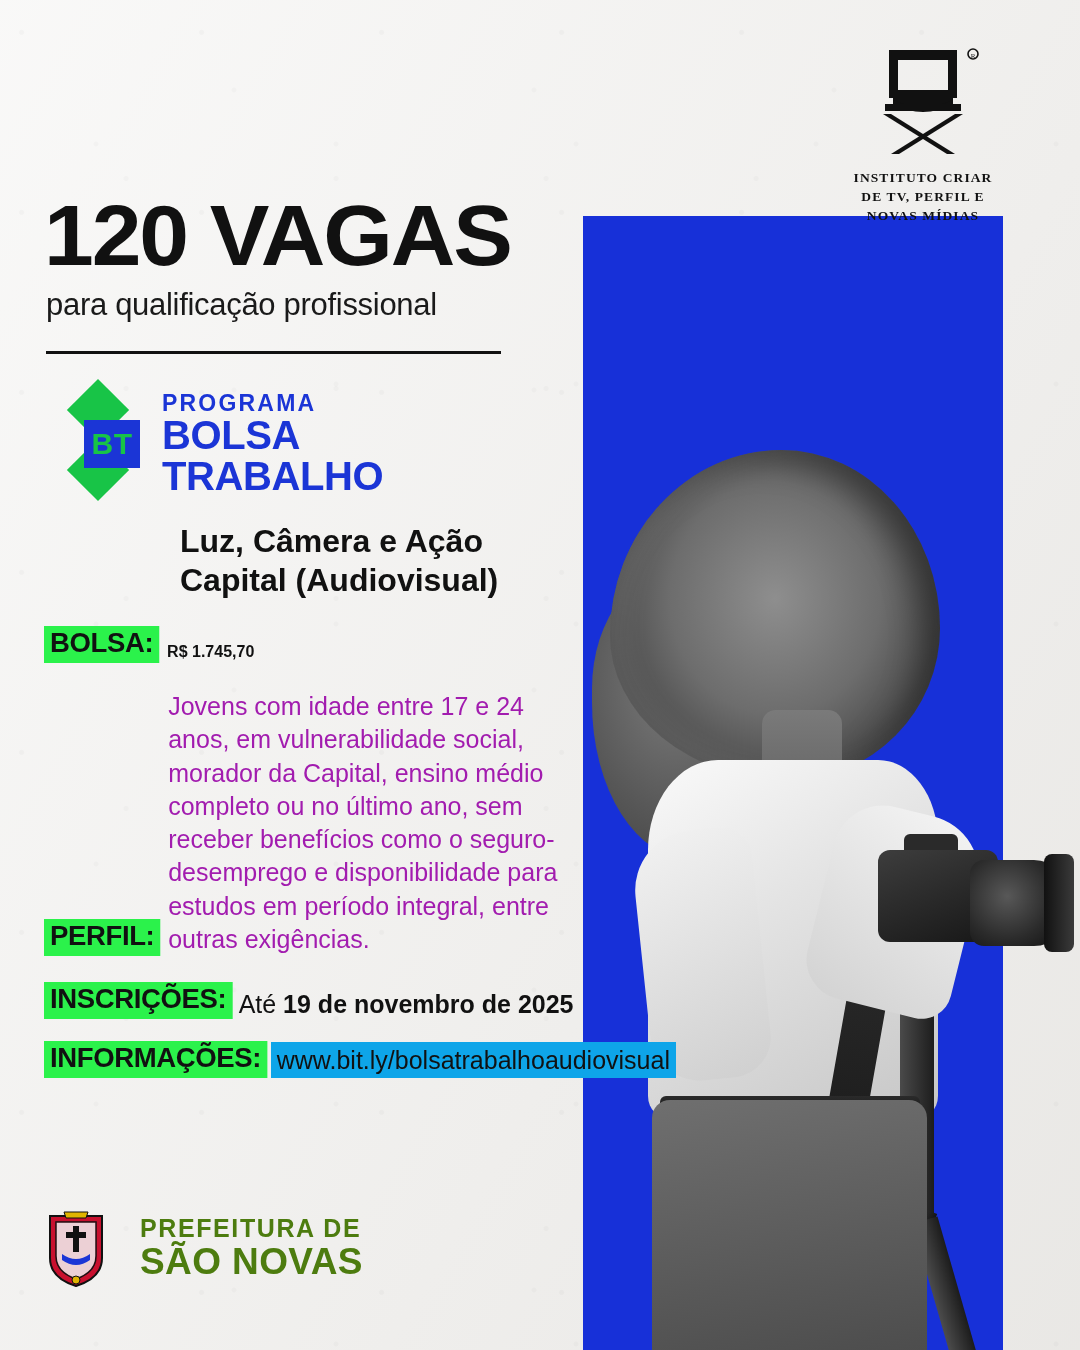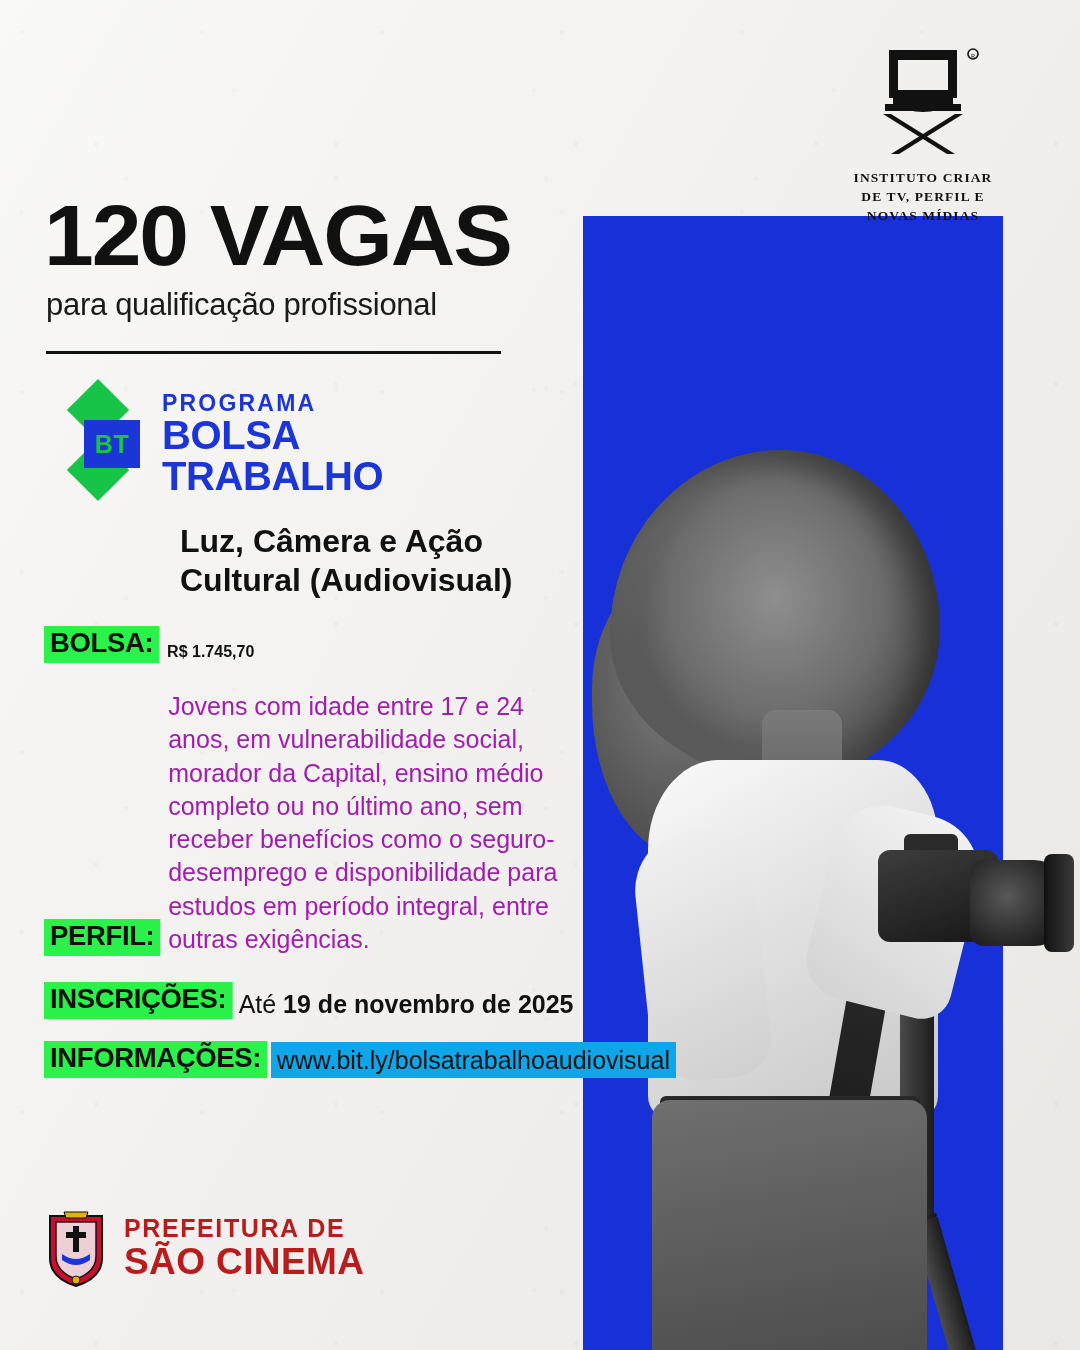--- a/index.html
+++ b/index.html
@@ -237,21 +237,21 @@
     width: 56px;
     height: 48px;
     background: #1b35d6;
     display: flex;
     align-items: center;
     justify-content: center;
   }
   .bt-square span {
     color: #18c447;
     font-weight: bold;
-    font-size: 25px;
+    font-size: 30px;
     letter-spacing: 0.5px;
   }
   .bt-words { margin-left: 14px; }
   .bt-programa {
     color: #1b35d6;
     font-weight: bold;
     font-size: 23px;
     letter-spacing: 2.2px;
     line-height: 1;
   }
@@ -319,21 +319,21 @@
   
   .prefeitura {
     position: absolute;
     left: 44px;
     bottom: 62px;
     display: flex;
     align-items: center;
     z-index: 6;
   }
   .brasao { width: 64px; height: 78px; flex: 0 0 auto; }
-  .pref-words { margin-left: 16px; color: #b91c1c; }
+  .pref-words { margin-left: 32px; color: #4d7c0f; }
   .pref-top {
     font-size: 25px;
     font-weight: bold;
     letter-spacing: 1.6px;
     line-height: 1;
   }
   .pref-bottom {
     font-size: 37px;
     font-weight: bold;
     letter-spacing: 0.4px;
@@ -407,21 +407,21 @@
       </div>
       <div class="bt-words">
         <div class="bt-programa">PROGRAMA</div>
         <div class="bt-bolsa">BOLSA</div>
         <div class="bt-trabalho">TRABALHO</div>
       </div>
     </div>
 
     <div class="course">
       <div>Luz, Câmera e Ação</div>
-      <div>Cultural (Audiovisual)</div>
+      <div>Capital (Audiovisual)</div>
     </div>
 
     <div class="row">
       <div class="hl">BOLSA:</div>
       <div class="row-value bold">R$ 1.745,70</div>
     </div>
 
     <div class="row">
       <div class="hl">PERFIL:</div>
       <div class="perfil-text">Jovens com idade entre 17 e 24 anos, em vulnerabilidade social, morador da Capital, ensino médio completo ou no último ano, sem receber benefícios como o seguro-desemprego e disponibilidade para estudos em período integral, entre outras exigências.</div>
@@ -447,17 +447,17 @@
       <path d="M12 12 h40 v34 q0 16 -20 23 Q12 62 12 46 Z" fill="#f2f2f2" stroke="#111" stroke-width="1.5"></path>
       <path d="M12 12 h40 v34 q0 16 -20 23 Q12 62 12 46 Z" fill="#c8102e" opacity="0.15"></path>
       <rect x="22" y="22" width="20" height="6" fill="#111"></rect>
       <rect x="29" y="16" width="6" height="26" fill="#111"></rect>
       <path d="M18 44 q14 10 28 0 l0 6 q-14 10 -28 0 z" fill="#1b35d6"></path>
       <path d="M20 2 l24 0 l-2 6 l-20 0 z" fill="#e0b400" stroke="#111" stroke-width="1"></path>
       <circle cx="32" cy="70" r="4" fill="#e0b400" stroke="#111" stroke-width="1"></circle>
     </svg>
     <div class="pref-words">
       <div class="pref-top">PREFEITURA DE</div>
-      <div class="pref-bottom">SÃO CINEMA</div>
+      <div class="pref-bottom">SÃO NOVAS</div>
     </div>
   </div>
 
 </div>
 
 </body></html>

